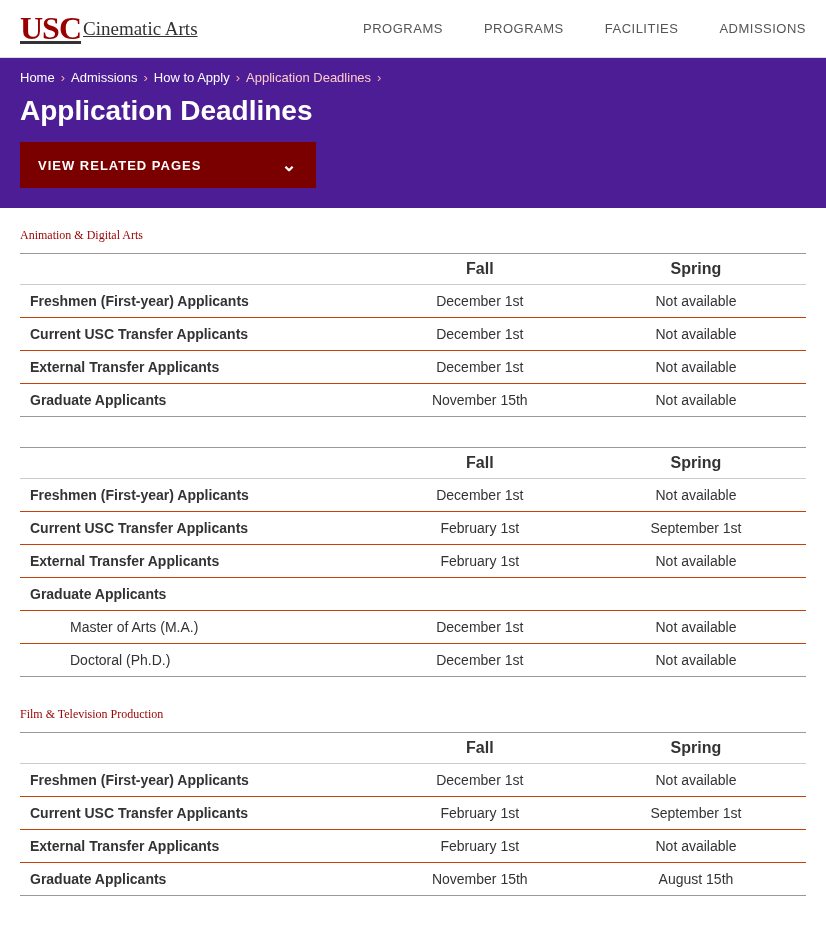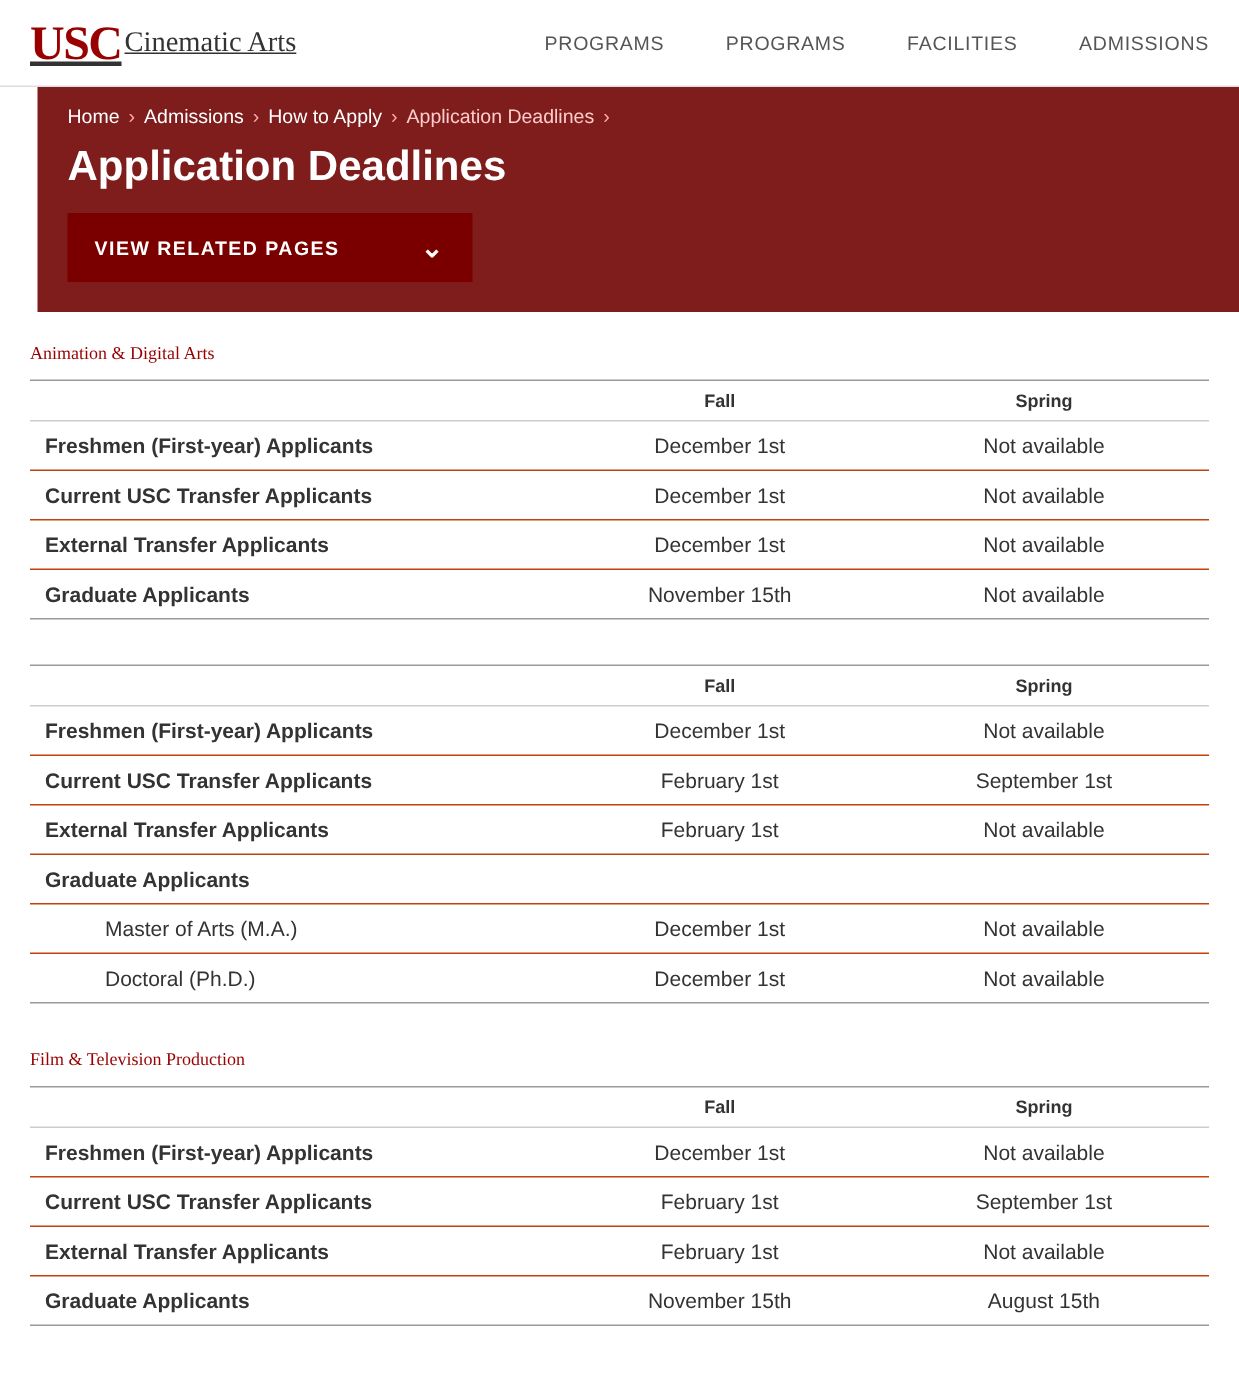--- a/index.html
+++ b/index.html
@@ -40,23 +40,22 @@
       text-decoration: none;
       color: #555;
       font-size: 13px;
       letter-spacing: 0.5px;
       font-weight: normal;
       padding-left: 11px;
     }
 
     
     .hero-banner {
-      background: #7f1d1d;
+      background: #4c1d95;
       padding: 0 20px 20px 20px;
-      margin-left: 25px;
     }
 
     
     .breadcrumb {
       display: flex;
       align-items: center;
       padding: 12px 0 10px 0;
       gap: 6px;
       flex-wrap: wrap;
     }
@@ -88,21 +87,21 @@
       background: #7a0000;
       color: #fff;
       border: none;
       padding: 12px 18px;
       font-size: 13px;
       font-weight: bold;
       letter-spacing: 1px;
       cursor: pointer;
       display: flex;
       align-items: center;
-      gap: 54px;
+      gap: 80px;
     }
     .related-pages-btn .chevron {
       font-size: 18px;
     }
 
     
     .main-content {
       padding: 20px 20px;
     }
 
@@ -119,21 +118,21 @@
     }
 
     
     .deadline-table {
       width: 100%;
       border-collapse: collapse;
     }
     .deadline-table th {
       text-align: center;
       font-weight: bold;
-      font-size: 12px;
+      font-size: 16px;
       padding: 6px 10px;
       border-top: 1px solid #ccc;
       border-bottom: 1px solid #ccc;
       background: #fff;
     }
     .deadline-table th:first-child {
       text-align: left;
       width: 45%;
     }
     .deadline-table td {

